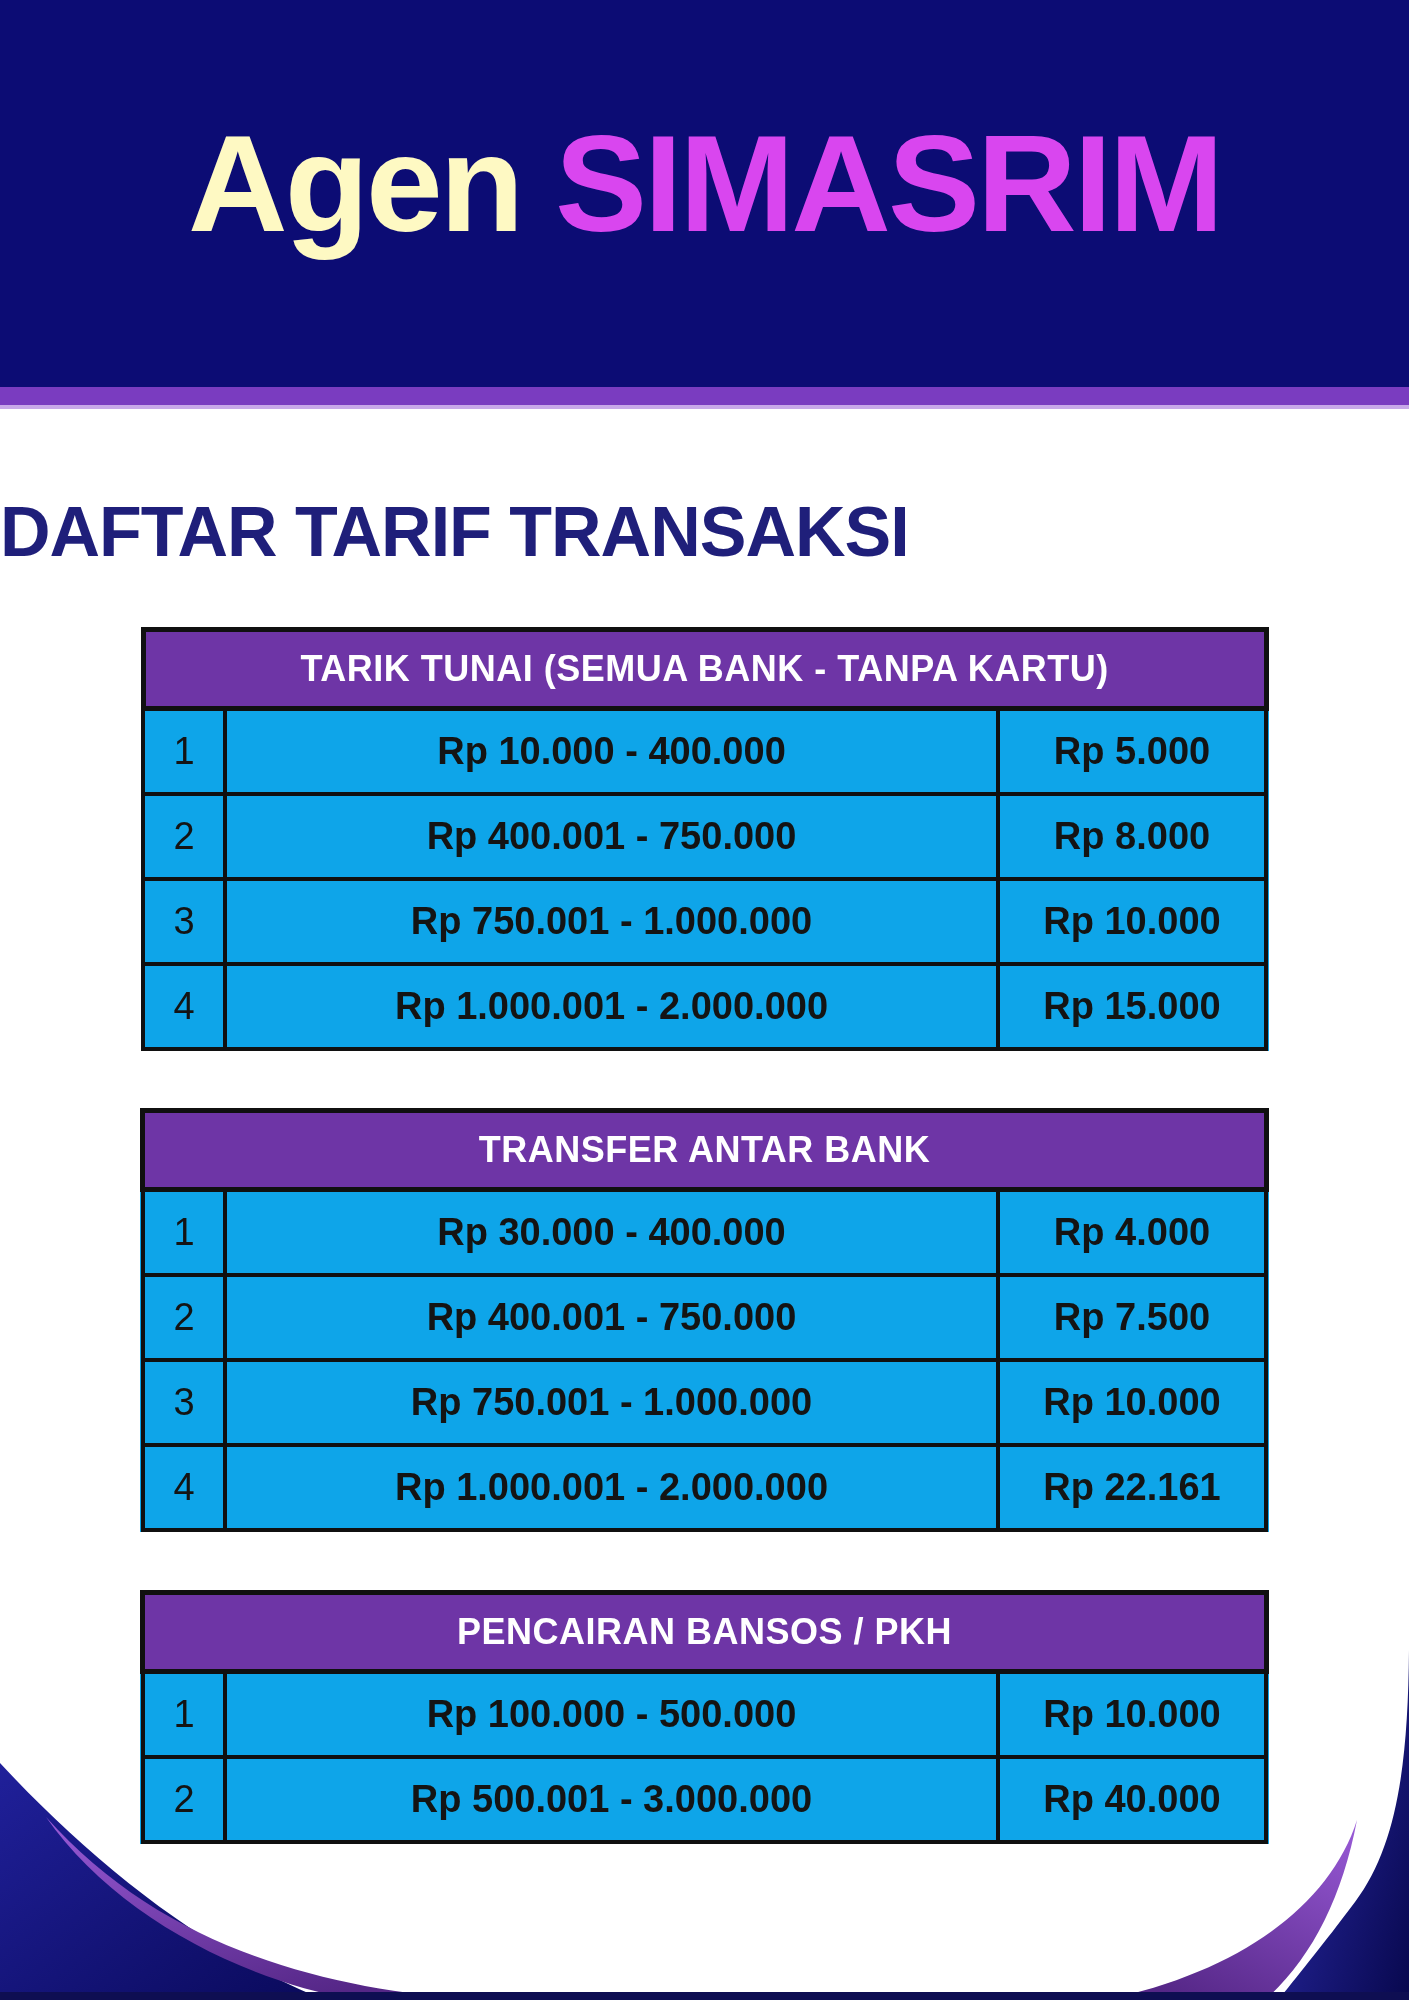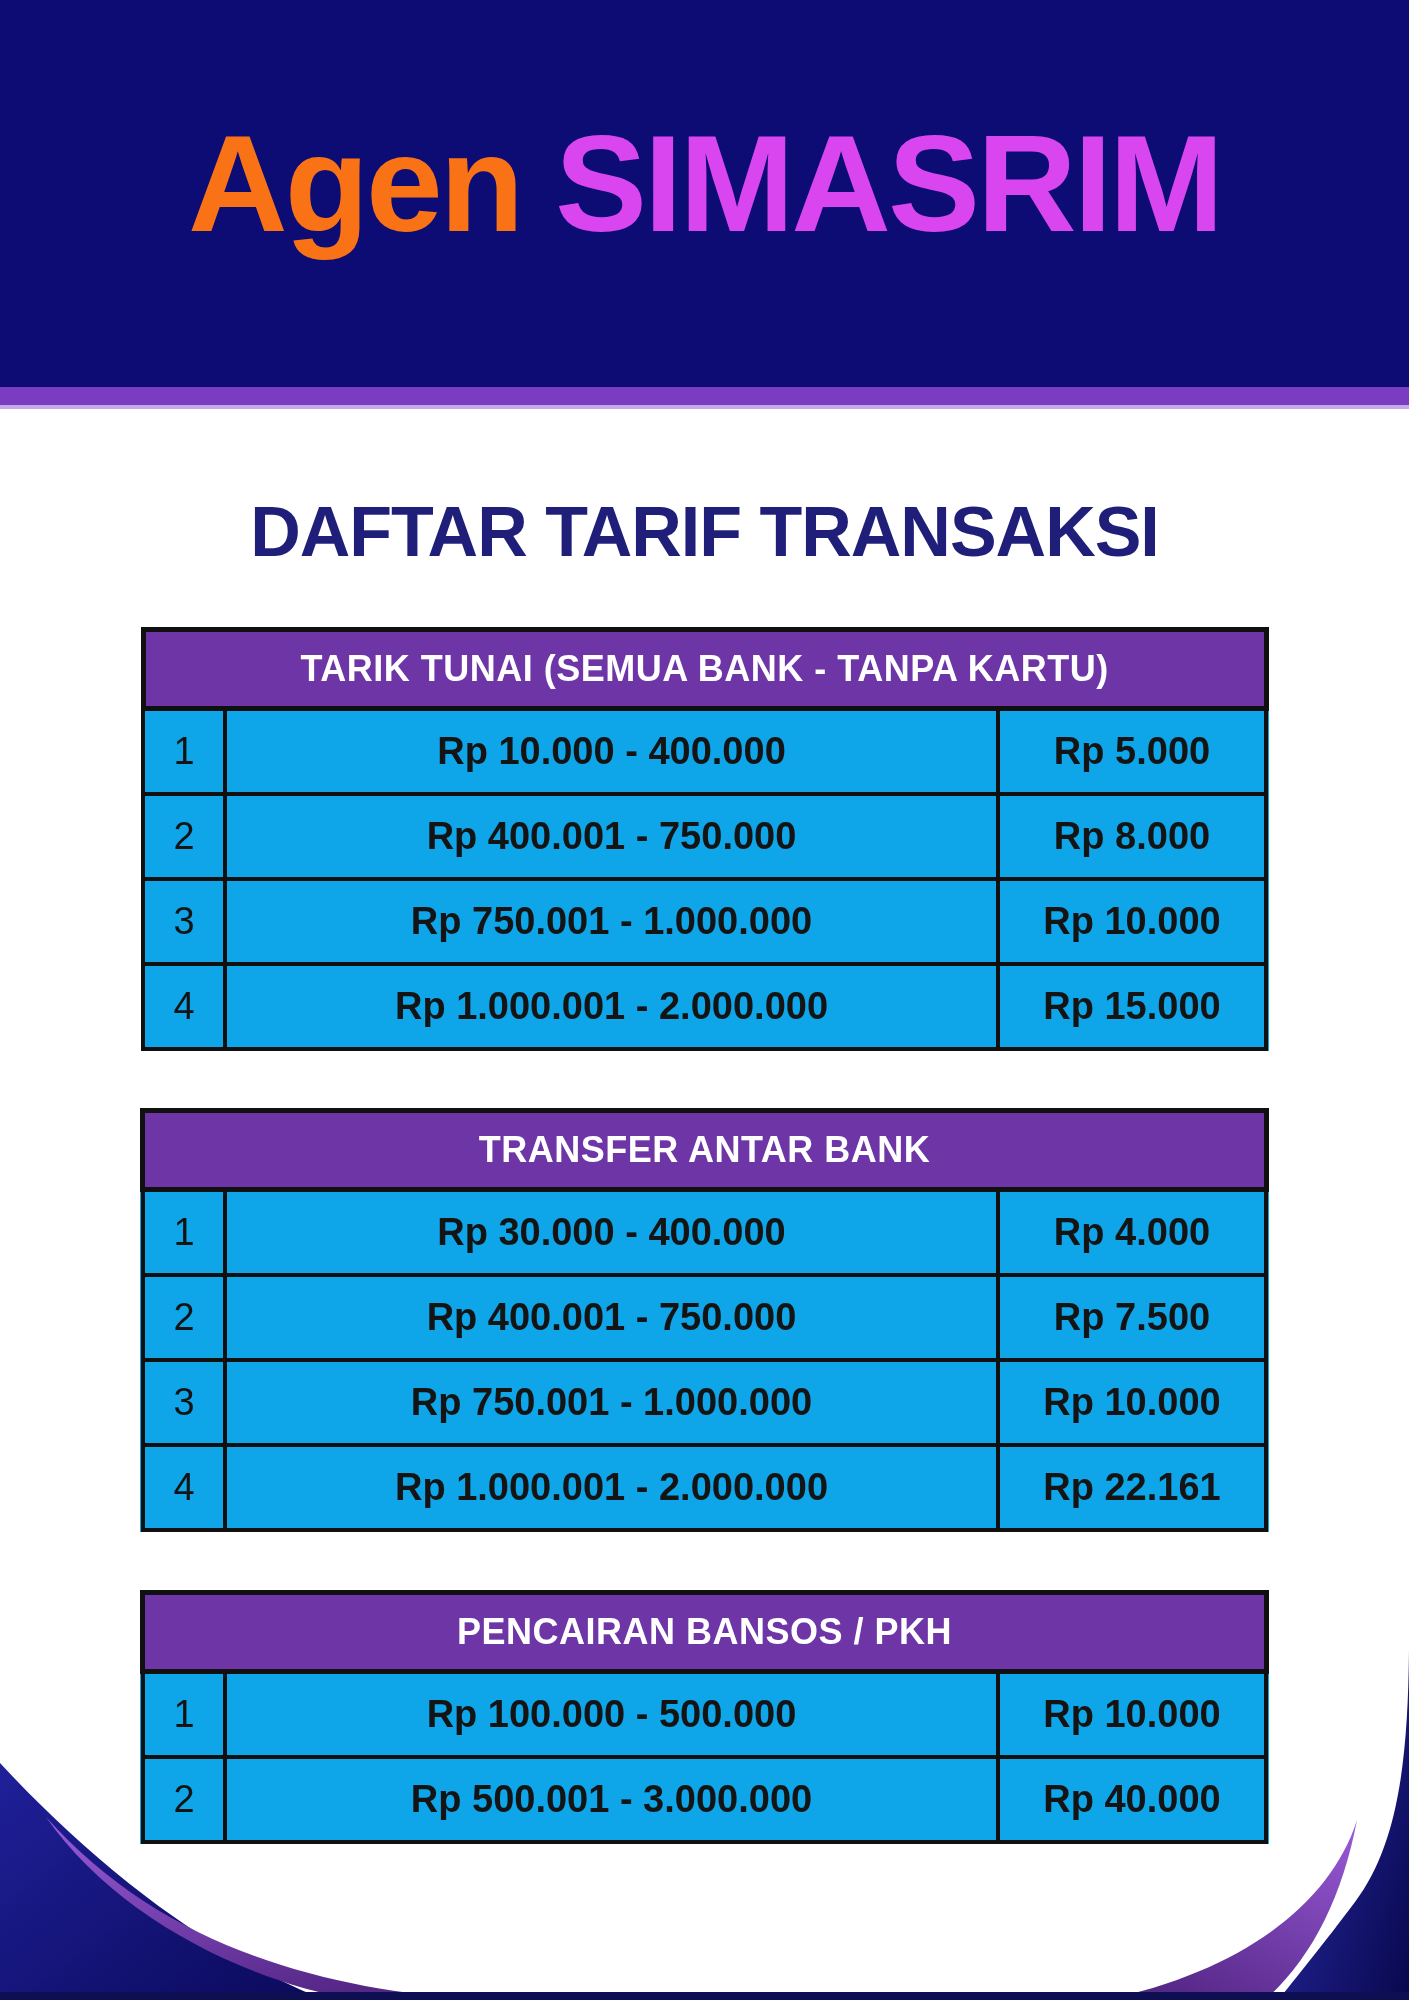--- a/index.html
+++ b/index.html
@@ -15,30 +15,30 @@
     height:387px;
     background:#0c0c74;
     display:flex;align-items:center;justify-content:center;
     padding-bottom:22px;box-sizing:border-box;
   }
   .brand{
     margin:0;
     font-size:138px;font-weight:800;letter-spacing:-3px;
     line-height:1;white-space:nowrap;
   }
-  .brand .w{color:#f97316;margin-right:34px;}
+  .brand .w{color:#fef9c3;margin-right:34px;}
   .brand .y{color:#d946ef;}
   .stripe{
     height:18px;background:#7a3cc0;
     border-bottom:4px solid #c8a8e8;
   }
   
   .page-title{
     margin:88px 0 60px;
-    text-align:center;
+    text-align:left;
     font-size:70px;font-weight:800;letter-spacing:-1px;
     color:#1f1f7a;line-height:1;
   }
   
   .tarif{
     width:1123px;margin:0 auto;
     border-collapse:collapse;table-layout:fixed;
     background:#0ea5e9;
   }
   .tarif.gap1{margin-top:57px;}

